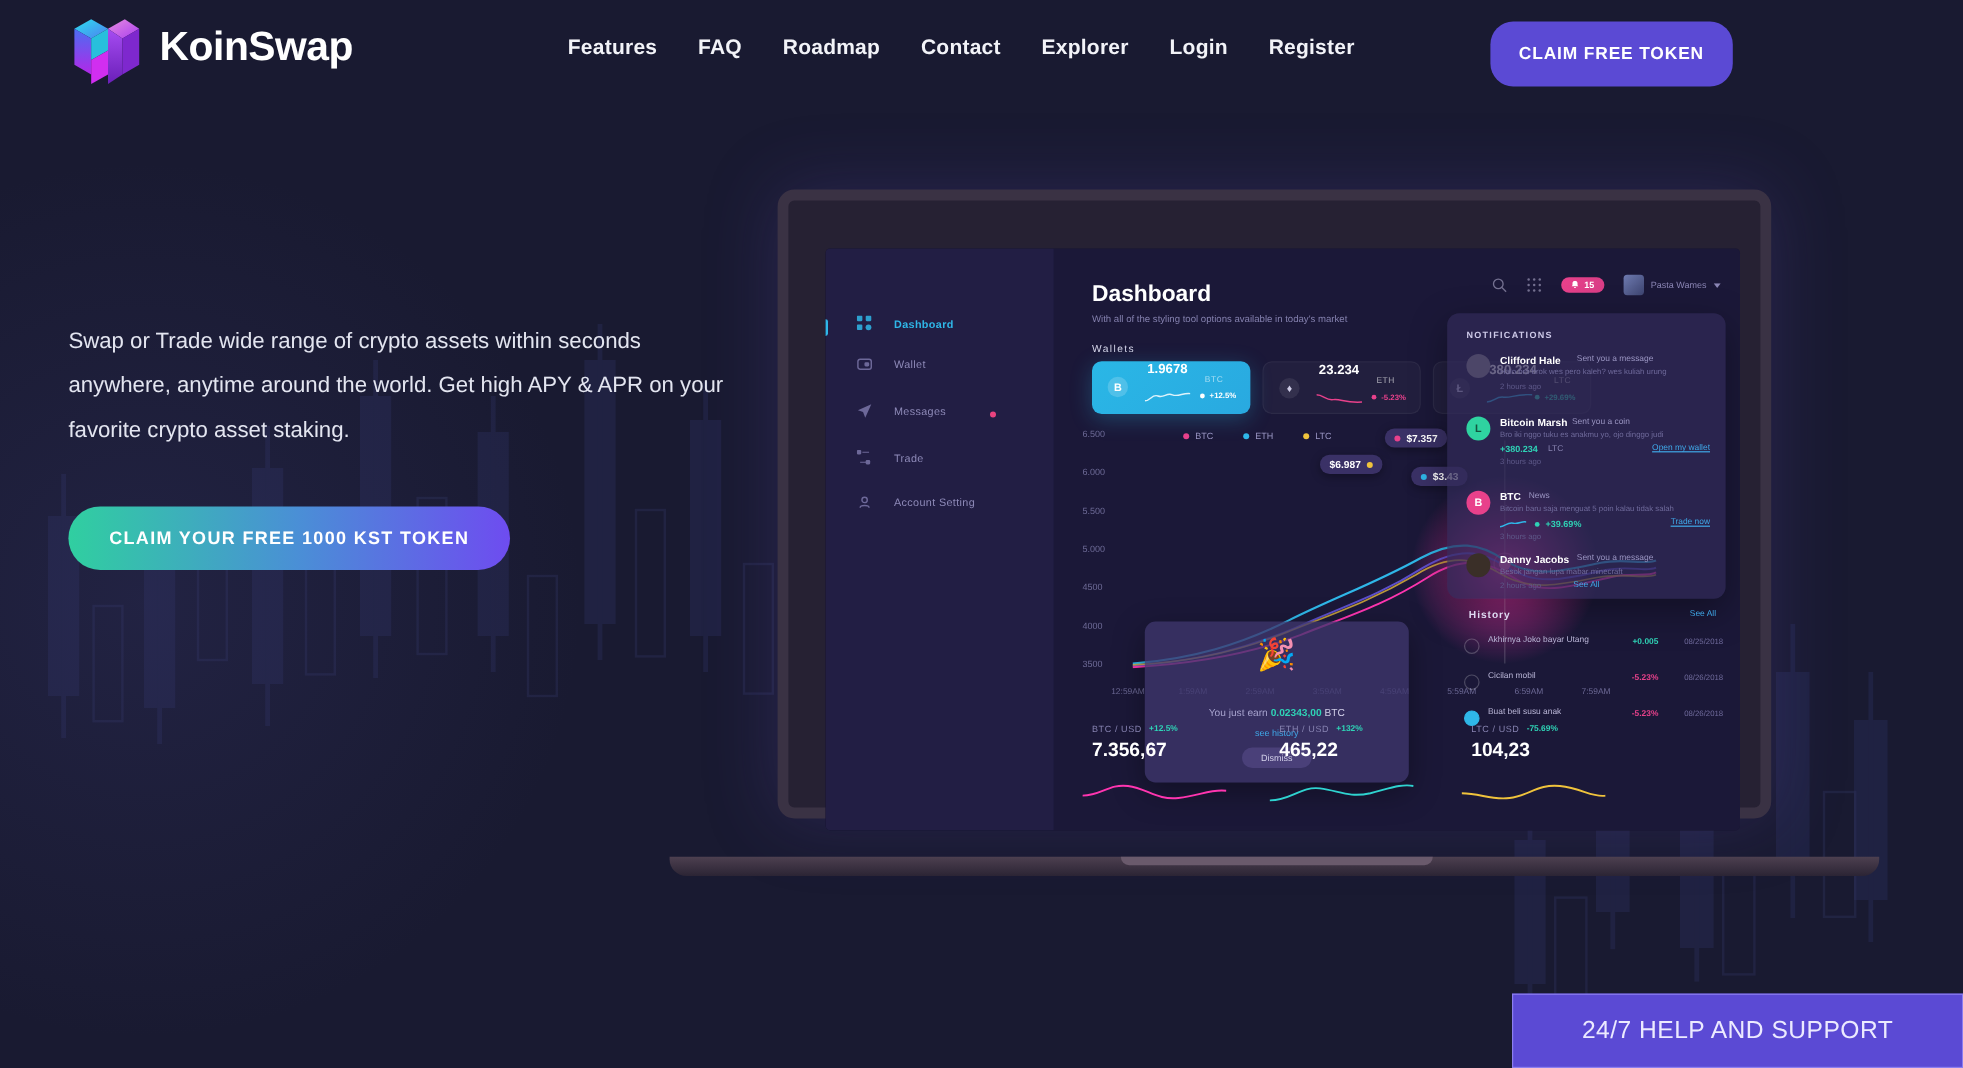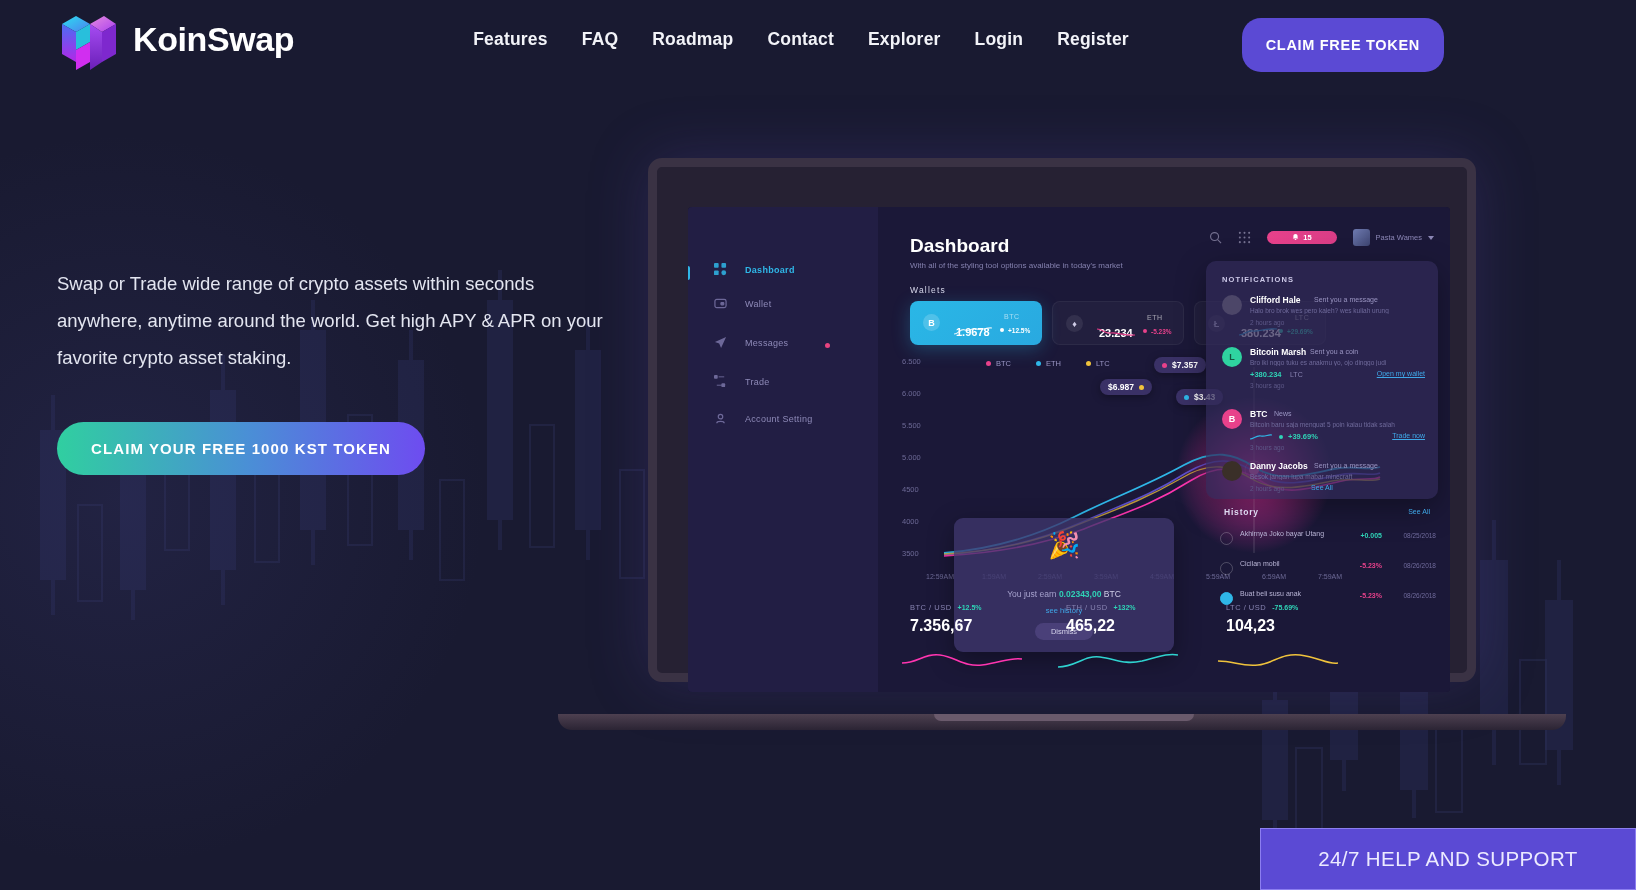--- a/index.html
+++ b/index.html
@@ -118,21 +118,21 @@
   .wallet-card {
     position: absolute; top: 94px; height: 44px; border-radius: 8px;
     background: rgba(255,255,255,.03); border: 1px solid rgba(255,255,255,.05);
   }
   .wallet-card.primary {
     background: linear-gradient(135deg,#2ab7e6 0%, #29a9e0 100%);
     border: none; box-shadow: 0 4px 18px rgba(42,183,230,.28);
   }
   .w-sym { position: absolute; left: 13px; top: 13px; width: 17px; height: 17px; border-radius: 50%;
     display:flex;align-items:center;justify-content:center;font-size:9px;font-weight:bold;color:#ffffff; }
-  .w-amt { position: absolute; left: 46px; top: 25px; color: #ffffff; font-size: 11px; font-weight: bold; }
+  .w-amt { position: absolute; left: 46px; top: 1px; color: #ffffff; font-size: 11px; font-weight: bold; }
   .w-tick { position: absolute; top: 12px; color: rgba(255,255,255,.58); font-size: 7px; letter-spacing: .5px; }
   .w-pct { position: absolute; top: 26px; font-size: 6.5px; font-weight: bold; }
   .w-spark { position: absolute; left: 44px; top: 24px; }
 
   .legend { position: absolute; top: 152px; display: flex; align-items: center; gap: 5px; font-size: 7.5px; color: #9a96c4; }
   .legend .ld { width: 5px; height: 5px; border-radius: 50%; }
   .yaxis { position: absolute; left: 24px; color: #6d6a96; font-size: 7.5px; }
   .xaxis { position: absolute; top: 366px; color: #6d6a96; font-size: 7px; }
 
   .tip {
@@ -186,21 +186,21 @@
   .hdate { position: absolute; right: 0; top: 3px; color: #6f6a9b; font-size: 6.5px; }
 
   .botstat { position: absolute; top: 396px; }
   .bs-pair { color: #8783b1; font-size: 7.5px; letter-spacing: .5px; }
   .bs-pct { font-size: 7px; font-weight: bold; }
   .bs-val { color: #ffffff; font-size: 16px; font-weight: bold; margin-top: 5px; }
 
   .top-tools { position: absolute; right: 16px; top: 22px; display: flex; align-items: center; gap: 16px; }
   .tool-ico { width: 13px; height: 13px; opacity: .55; }
   .badge {
-    display: flex; align-items: center; gap: 4px; padding: 2px 25px;
+    display: flex; align-items: center; gap: 4px; padding: 2px 8px;
     background: linear-gradient(90deg,#e8418b,#d93d86); border-radius: 10px;
     color: #ffffff; font-size: 7.5px; font-weight: bold;
   }
   .user { display: flex; align-items: center; gap: 6px; }
   .user-ava { width: 17px; height: 17px; border-radius: 3px; background: linear-gradient(135deg,#6e7ab0,#3d4470); }
   .user-name { color: #8b86b5; font-size: 7.5px; }
 
   
   .support {
     position: absolute; right: 0; bottom: 0; width: 376px; height: 62px;

